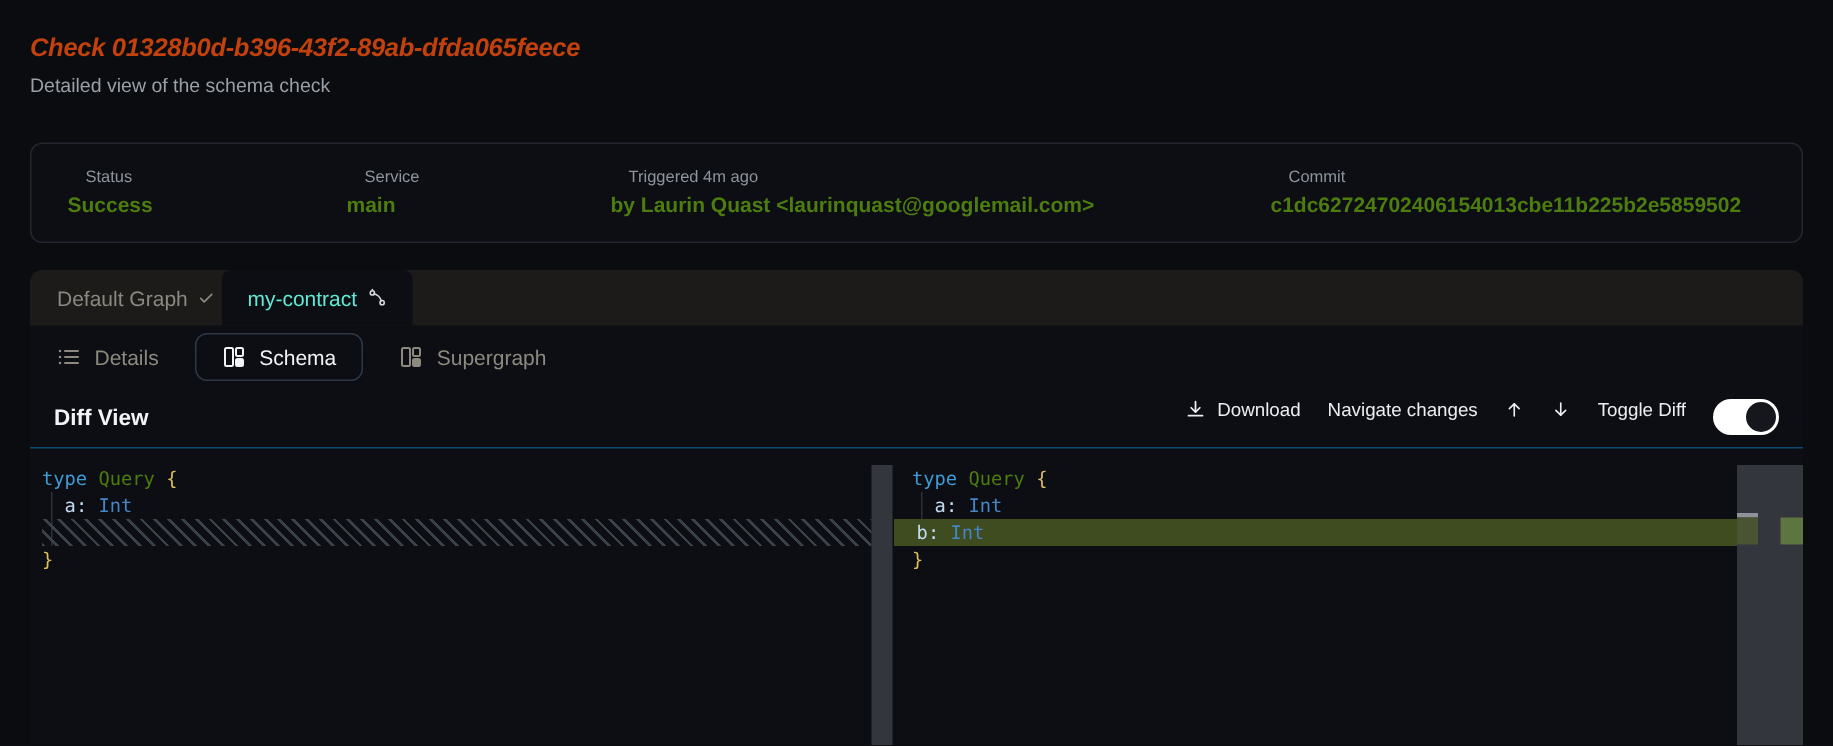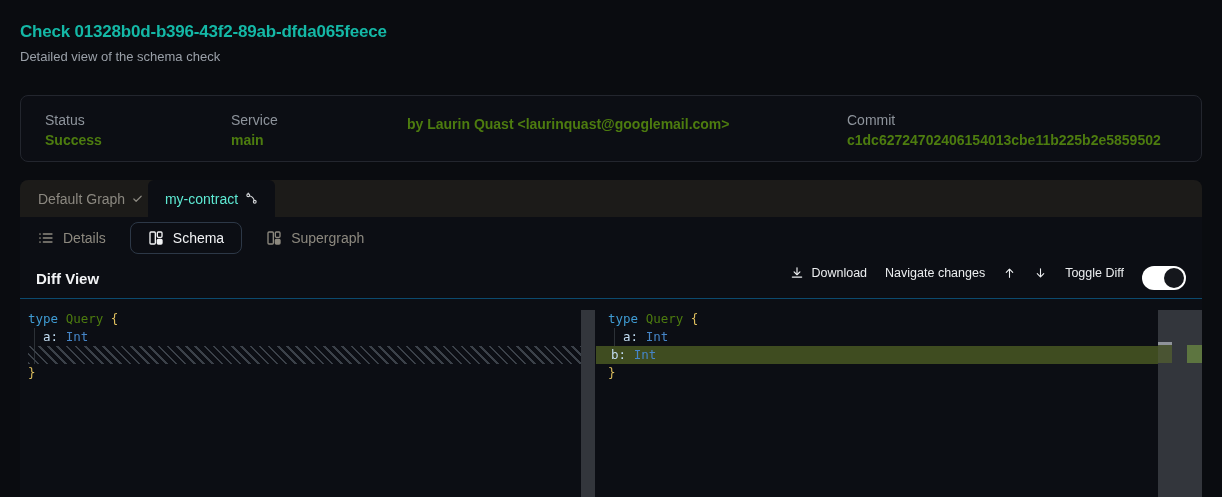--- a/index.html
+++ b/index.html
@@ -6,35 +6,35 @@
   html,body { width:1222px; height:497px; overflow:hidden; }
   body {
     position:relative;
     background:#0a0c10;
     font-family:"Liberation Sans","DejaVu Sans",sans-serif;
     color:#e8eaec;
   }
 
   
   .page-header { position:absolute; left:20px; top:22px; }
-  .page-title { font-size:17px; font-weight:700; color:#14b8a6; letter-spacing:-0.2px; }
+  .page-title { font-size:17px; font-weight:700; color:#c2410c; letter-spacing:-0.2px;font-style:italic; }
   .page-subtitle { margin-top:7px; font-size:13px; color:#9aa0a8; }
 
   
   .meta-card {
     position:absolute; left:20px; top:95px; width:1182px; height:67px;
     background:#0c0e14; border:1px solid #23262e; border-radius:8px;
     display:flex;
   }
   .meta-col { padding-top:16px; }
   .meta-col.c1 { padding-left:24px; width:210px; }
   .meta-col.c2 { width:176px; }
   .meta-col.c3 { width:440px; }
   .meta-col.c4 { flex:1; }
-  .meta-label { font-size:14px; color:#8e949c; }
+  .meta-label { font-size:11px; color:#8e949c;margin-left:12px; }
   .meta-value { margin-top:4px; font-size:14px; font-weight:600; color:#4d7c0f; }
 
   
   .main-card {
     position:absolute; left:20px; top:180px; width:1182px; height:317px;
     background:#0c0e14; border-radius:8px 8px 0 0;
   }
 
   
   .graph-tabs {
@@ -138,20 +138,21 @@
 <div class="meta-card">
   <div class="meta-col c1">
     <div class="meta-label">Status</div>
     <div class="meta-value">Success</div>
   </div>
   <div class="meta-col c2">
     <div class="meta-label">Service</div>
     <div class="meta-value">main</div>
   </div>
   <div class="meta-col c3">
+    <div class="meta-label">Triggered 4m ago</div>
     <div class="meta-value">by Laurin Quast &lt;laurinquast@googlemail.com&gt;</div>
   </div>
   <div class="meta-col c4">
     <div class="meta-label">Commit</div>
     <div class="meta-value">c1dc62724702406154013cbe11b225b2e5859502</div>
   </div>
 </div>
 
 <div class="main-card">
 

